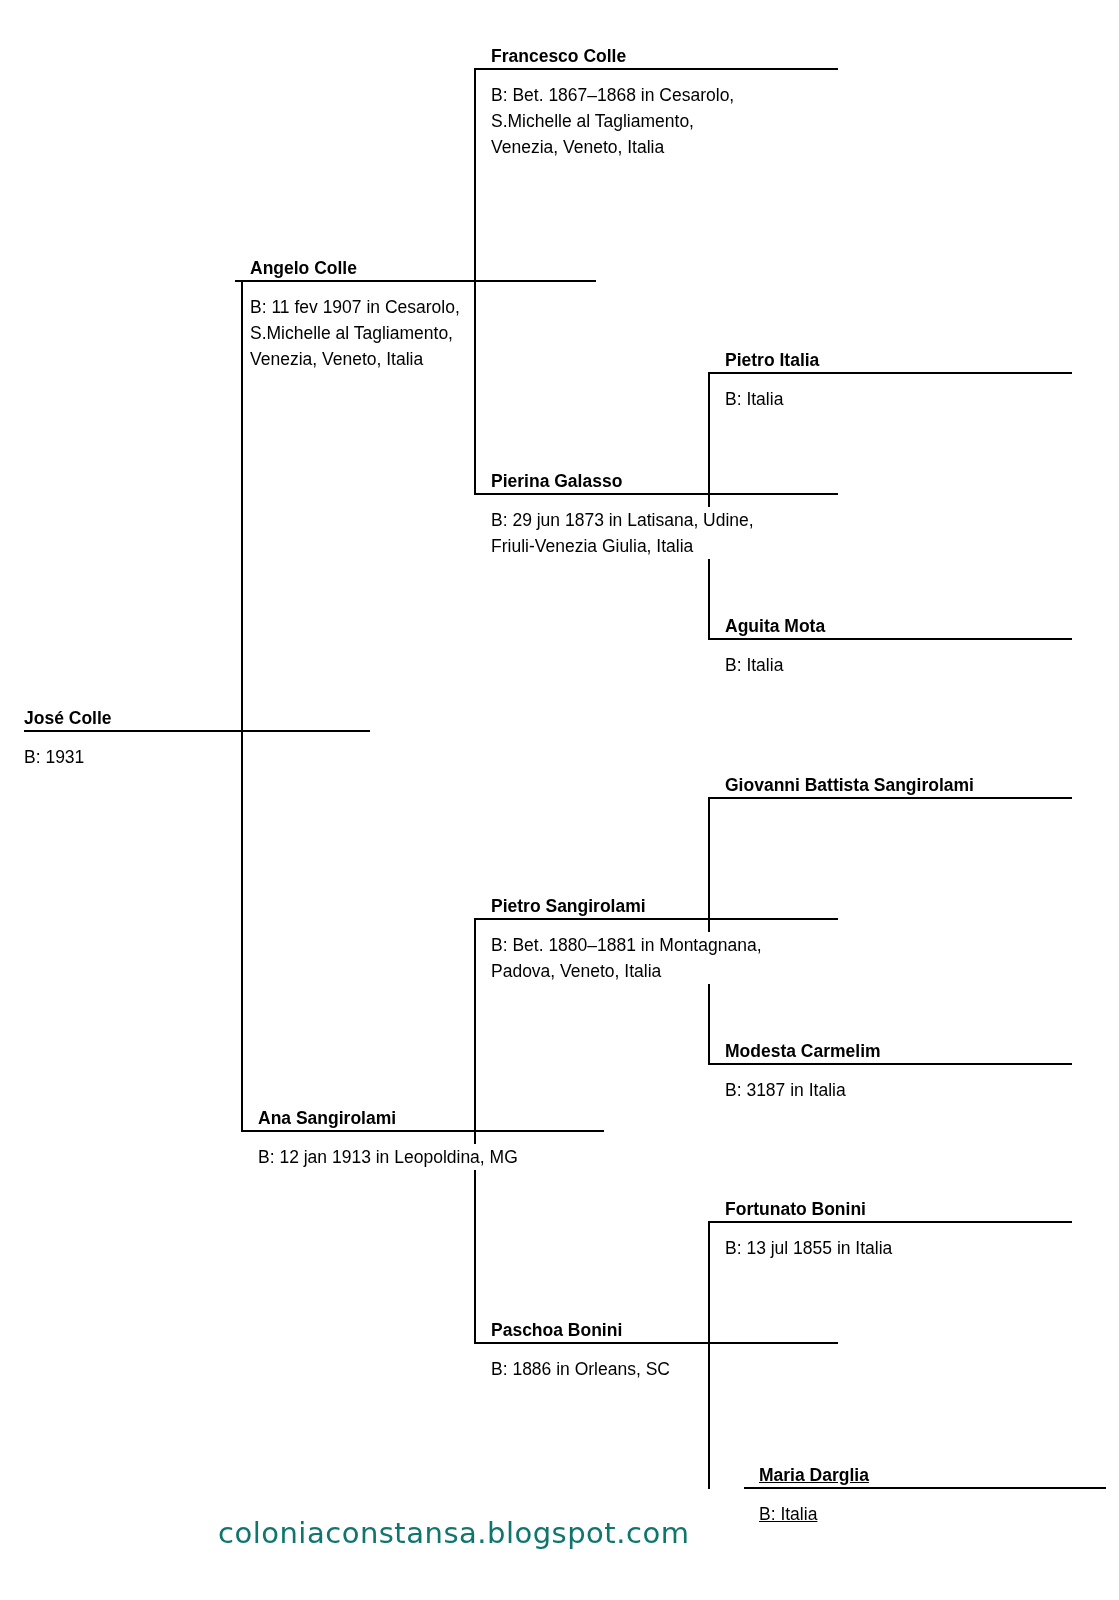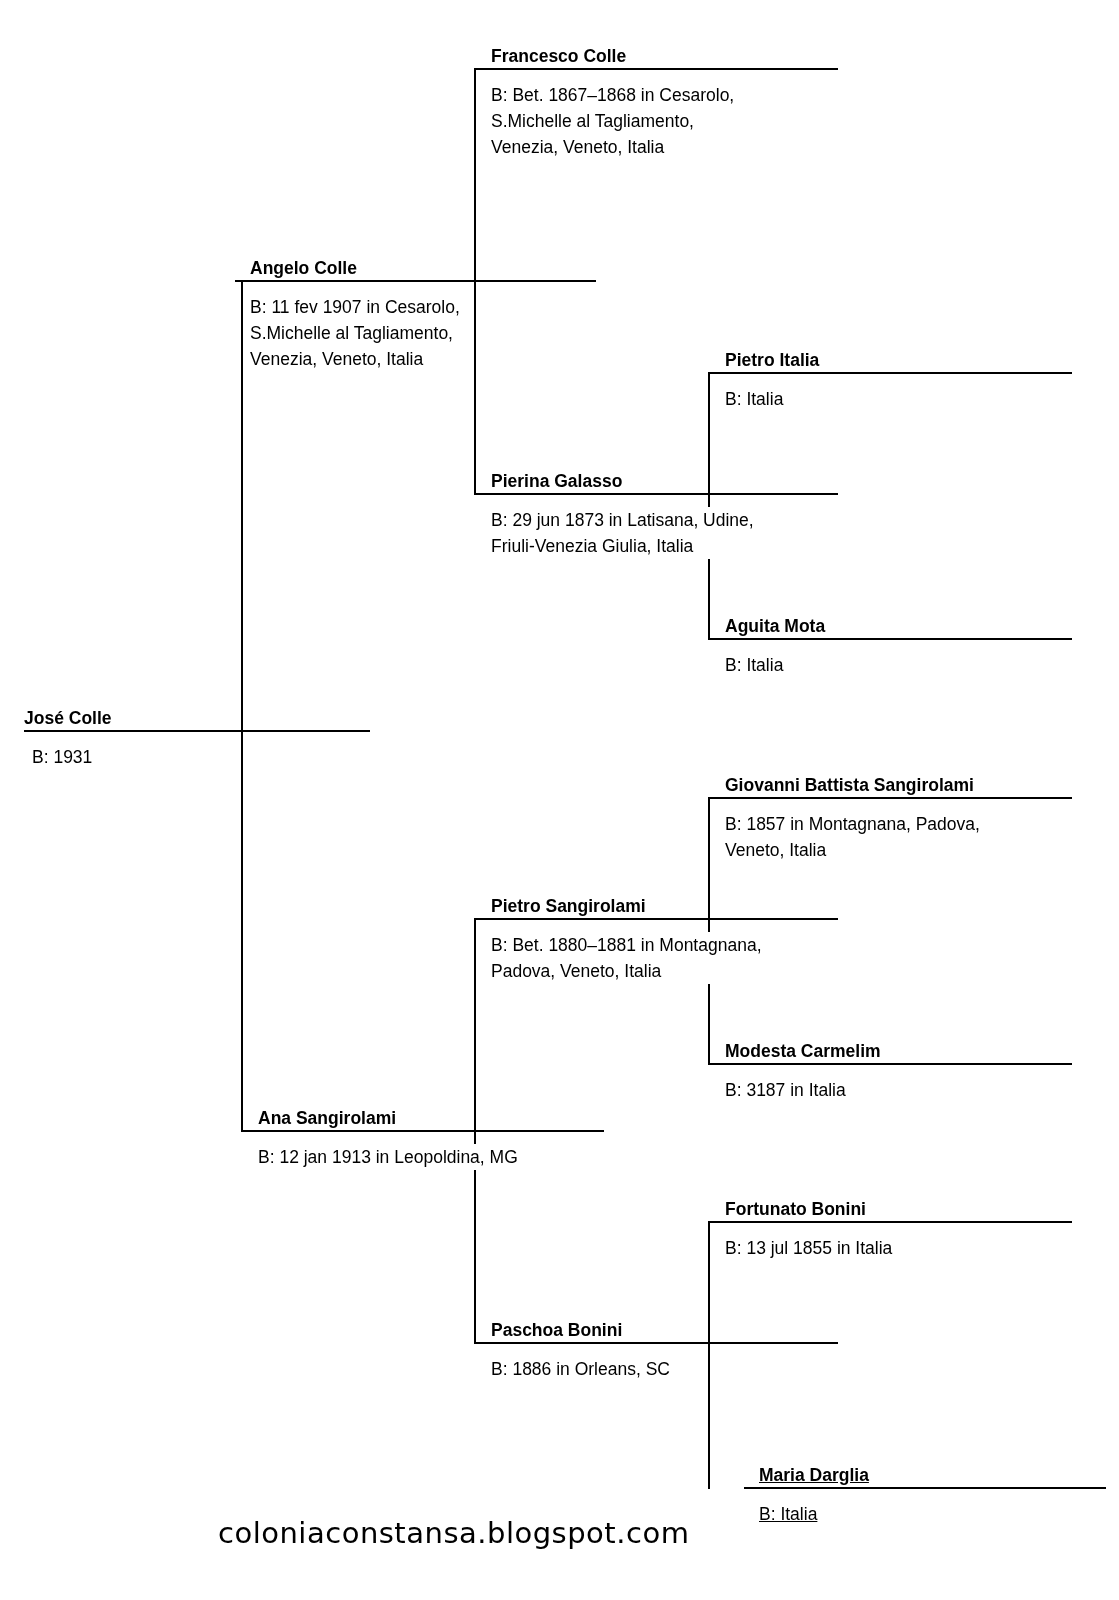--- a/index.html
+++ b/index.html
@@ -39,28 +39,28 @@
     display: block;
     width: max-content;
     max-width: 420px;
     background: #ffffff;
     margin-top: 12px;
     margin-left: 15px;
     font-size: 17.5px;
     line-height: 26px;
     white-space: pre-line;
   }
-  .person.root .birth { margin-left: 8px; }
+  .person.root .birth { margin-left: 0; }
   .footer {
     position: absolute;
     left: 218px; top: 1516px;
     font-family: "DejaVu Sans", sans-serif;
     font-size: 29px;
     letter-spacing: 0.5px;
-    color: #000000;
+    color: #0f766e;
     z-index: 3;
   }
 </style>
 </head>
 <body>
 
 <div class="canvas">
 
   <div class="vline" style="left:474px; top:68px; height:427px;"></div>
   <div class="vline" style="left:241px; top:280px; height:852px;"></div>
@@ -99,22 +99,20 @@
     <div class="birth">B: Italia</div>
   </div>
 
   <div class="person root" style="left:24px; top:706px; width:346px;">
     <div class="name">José Colle</div>
     <div class="birth">B: 1931</div>
   </div>
 
   <div class="person" style="left:710px; top:773px; width:362px;">
     <div class="name">Giovanni Battista Sangirolami</div>
-    <div class="birth">B: 1857 in Montagnana, Padova,
-Veneto, Italia</div>
   </div>
 
   <div class="person" style="left:476px; top:894px; width:362px;">
     <div class="name">Pietro Sangirolami</div>
     <div class="birth">B: Bet. 1880–1881 in Montagnana,
 Padova, Veneto, Italia</div>
   </div>
 
   <div class="person" style="left:710px; top:1039px; width:362px;">
     <div class="name">Modesta Carmelim</div>

